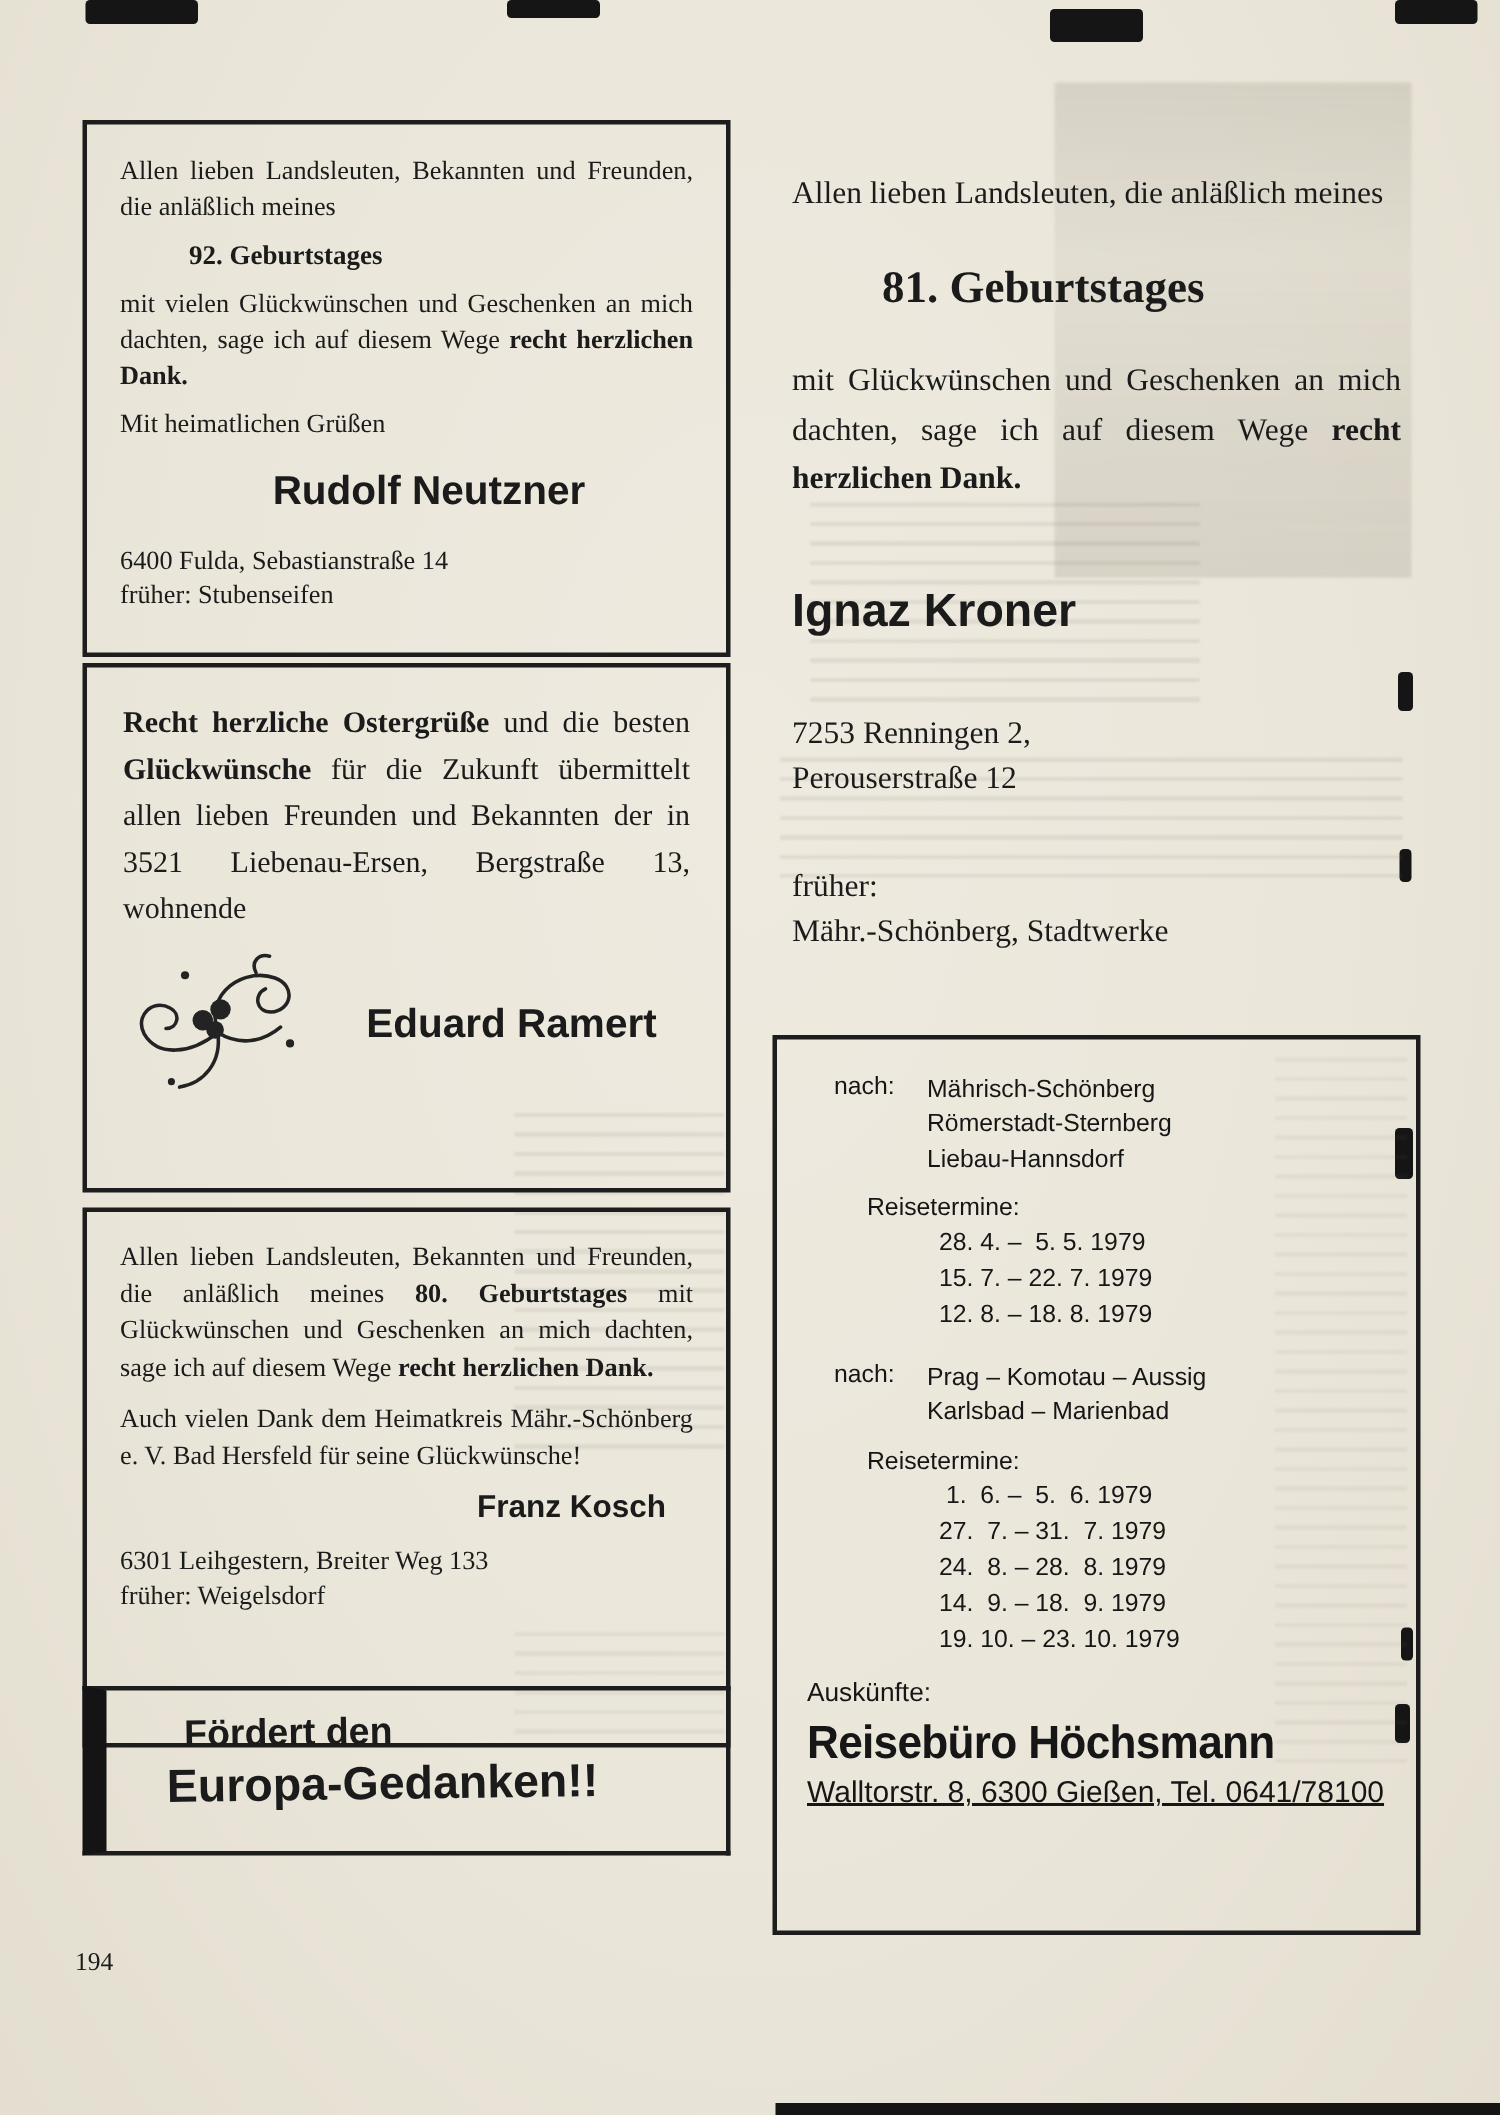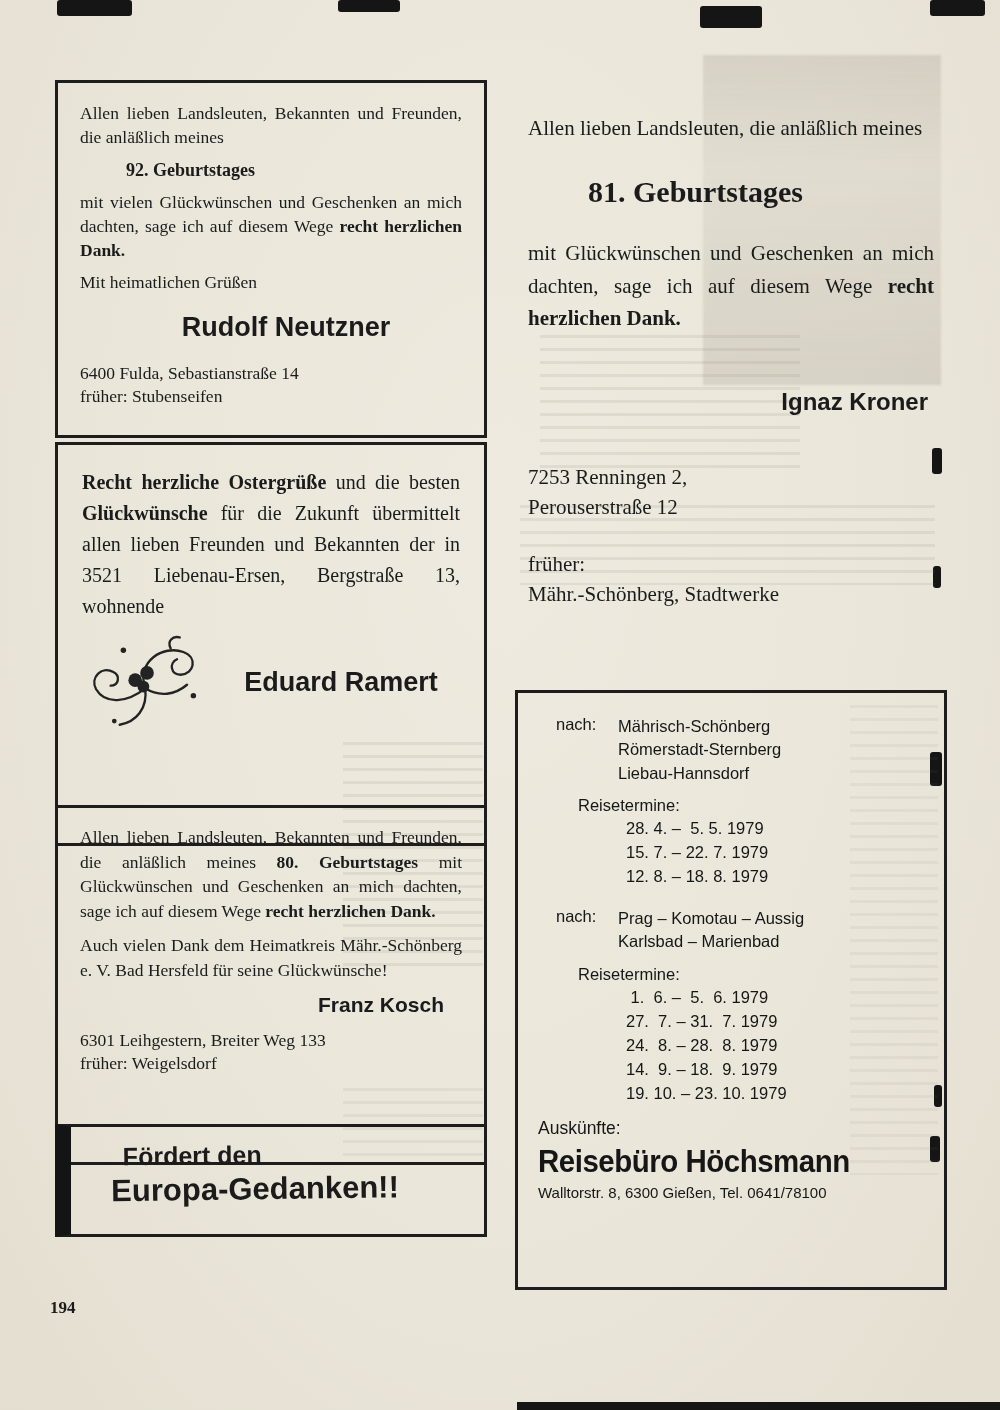--- a/index.html
+++ b/index.html
@@ -26,21 +26,21 @@
   .heading-small { font-weight:bold; font-size:18px; margin:9px 0 7px 46px; }
   .box-neutzner .body { text-align:justify; }
   .box-neutzner .greeting { margin-top:7px; }
   .name-center {
     font-family:"Liberation Sans", sans-serif; font-weight:bold;
     font-size:27px; text-align:center; margin:15px 0 16px 30px;
   }
   .addr { line-height:1.32; }
 
   
-  .box-ramert { top:442px; height:404px; padding:22px 24px; }
+  .box-ramert { top:442px; height:353px; padding:22px 24px; }
   .box-ramert .para { font-size:20px; line-height:1.55; text-align:justify; }
   .ramert-row { display:flex; align-items:center; margin-top:10px;gap:10px; }
   .ornament { flex:0 0 130px; height:100px; }
   .name-ramert {
     flex:1; font-family:"Liberation Sans", sans-serif; font-weight:bold;
     font-size:27px; text-align:center;
   }
 
   
   .box-kosch { top:805px; height:360px; padding:17px 22px; font-size:17.5px; line-height:1.4; }
@@ -60,46 +60,46 @@
   .europa-line1 { font-family:"Liberation Sans", sans-serif; font-weight:bold; font-size:25px; margin-left:52px; }
   .europa-line2 { font-family:"Liberation Sans", sans-serif; font-weight:bold; font-size:31px; margin-left:40px; margin-top:2px; }
 
   
   .kroner { position:absolute; left:528px; top:112px; width:406px; font-size:21px; line-height:1.55; }
   .kroner .intro { text-align:justify; }
   .heading-big { font-weight:bold; font-size:30px; margin:24px 0 22px 60px; }
   .kroner .body { text-align:justify; }
   .name-kroner {
     font-family:"Liberation Sans", sans-serif; font-weight:bold;
-    font-size:24px; text-align:right; padding-right:6px; margin-top:48px;
+    font-size:31px; text-align:left; padding-right:6px; margin-top:48px;
   }
   .kroner .address { margin-top:42px; line-height:1.45; }
-  .kroner .former { margin-top:26px; line-height:1.45; }
+  .kroner .former { margin-top:41px; line-height:1.45; }
 
   
   .bus {
     position:absolute; left:515px; top:690px; width:432px; height:600px;
     border:3px solid #1d1d1d; padding:12px 20px;
     font-family:"Liberation Sans", sans-serif; font-size:16.5px; color:#161616;
   }
   .bus-title { font-weight:bold; font-style:italic; font-size:29px; line-height:1.15; margin-bottom:10px; }
   .nach-row { display:flex; margin-top:10px; }
   .nach-label { flex:0 0 62px; margin-left:18px; }
   .dest-line { line-height:1.42; }
   .termine-label { margin:11px 0 2px 40px; }
   .date-line { margin-left:88px; line-height:1.45; white-space:pre; }
   .auskuenfte { margin-top:13px; font-size:17.5px; }
   .agency-name {
     font-weight:bold; font-size:31px; margin-top:5px;
     letter-spacing:-0.5px; transform:scaleX(0.95); transform-origin:left center;
     white-space:nowrap;
   }
-  .agency-address { font-size:15px; margin-top:4px; }
-
-  .page-number { position:absolute; left:50px; top:1298px; font-size:17px;font-weight:bold; }
+  .agency-address { font-size:20px; margin-top:4px;text-decoration:underline; }
+
+  .page-number { position:absolute; left:50px; top:1298px; font-size:17px; }
 
   
   .mark { position:absolute; background:#151515; border-radius:3px; }
   .ghost {
     position:absolute; pointer-events:none;
     background:repeating-linear-gradient(180deg,
       rgba(120,113,96,0.20) 0px, rgba(120,113,96,0.20) 3px,
       transparent 3px, transparent 13px);
     filter:blur(0.6px); opacity:.6;
   }

